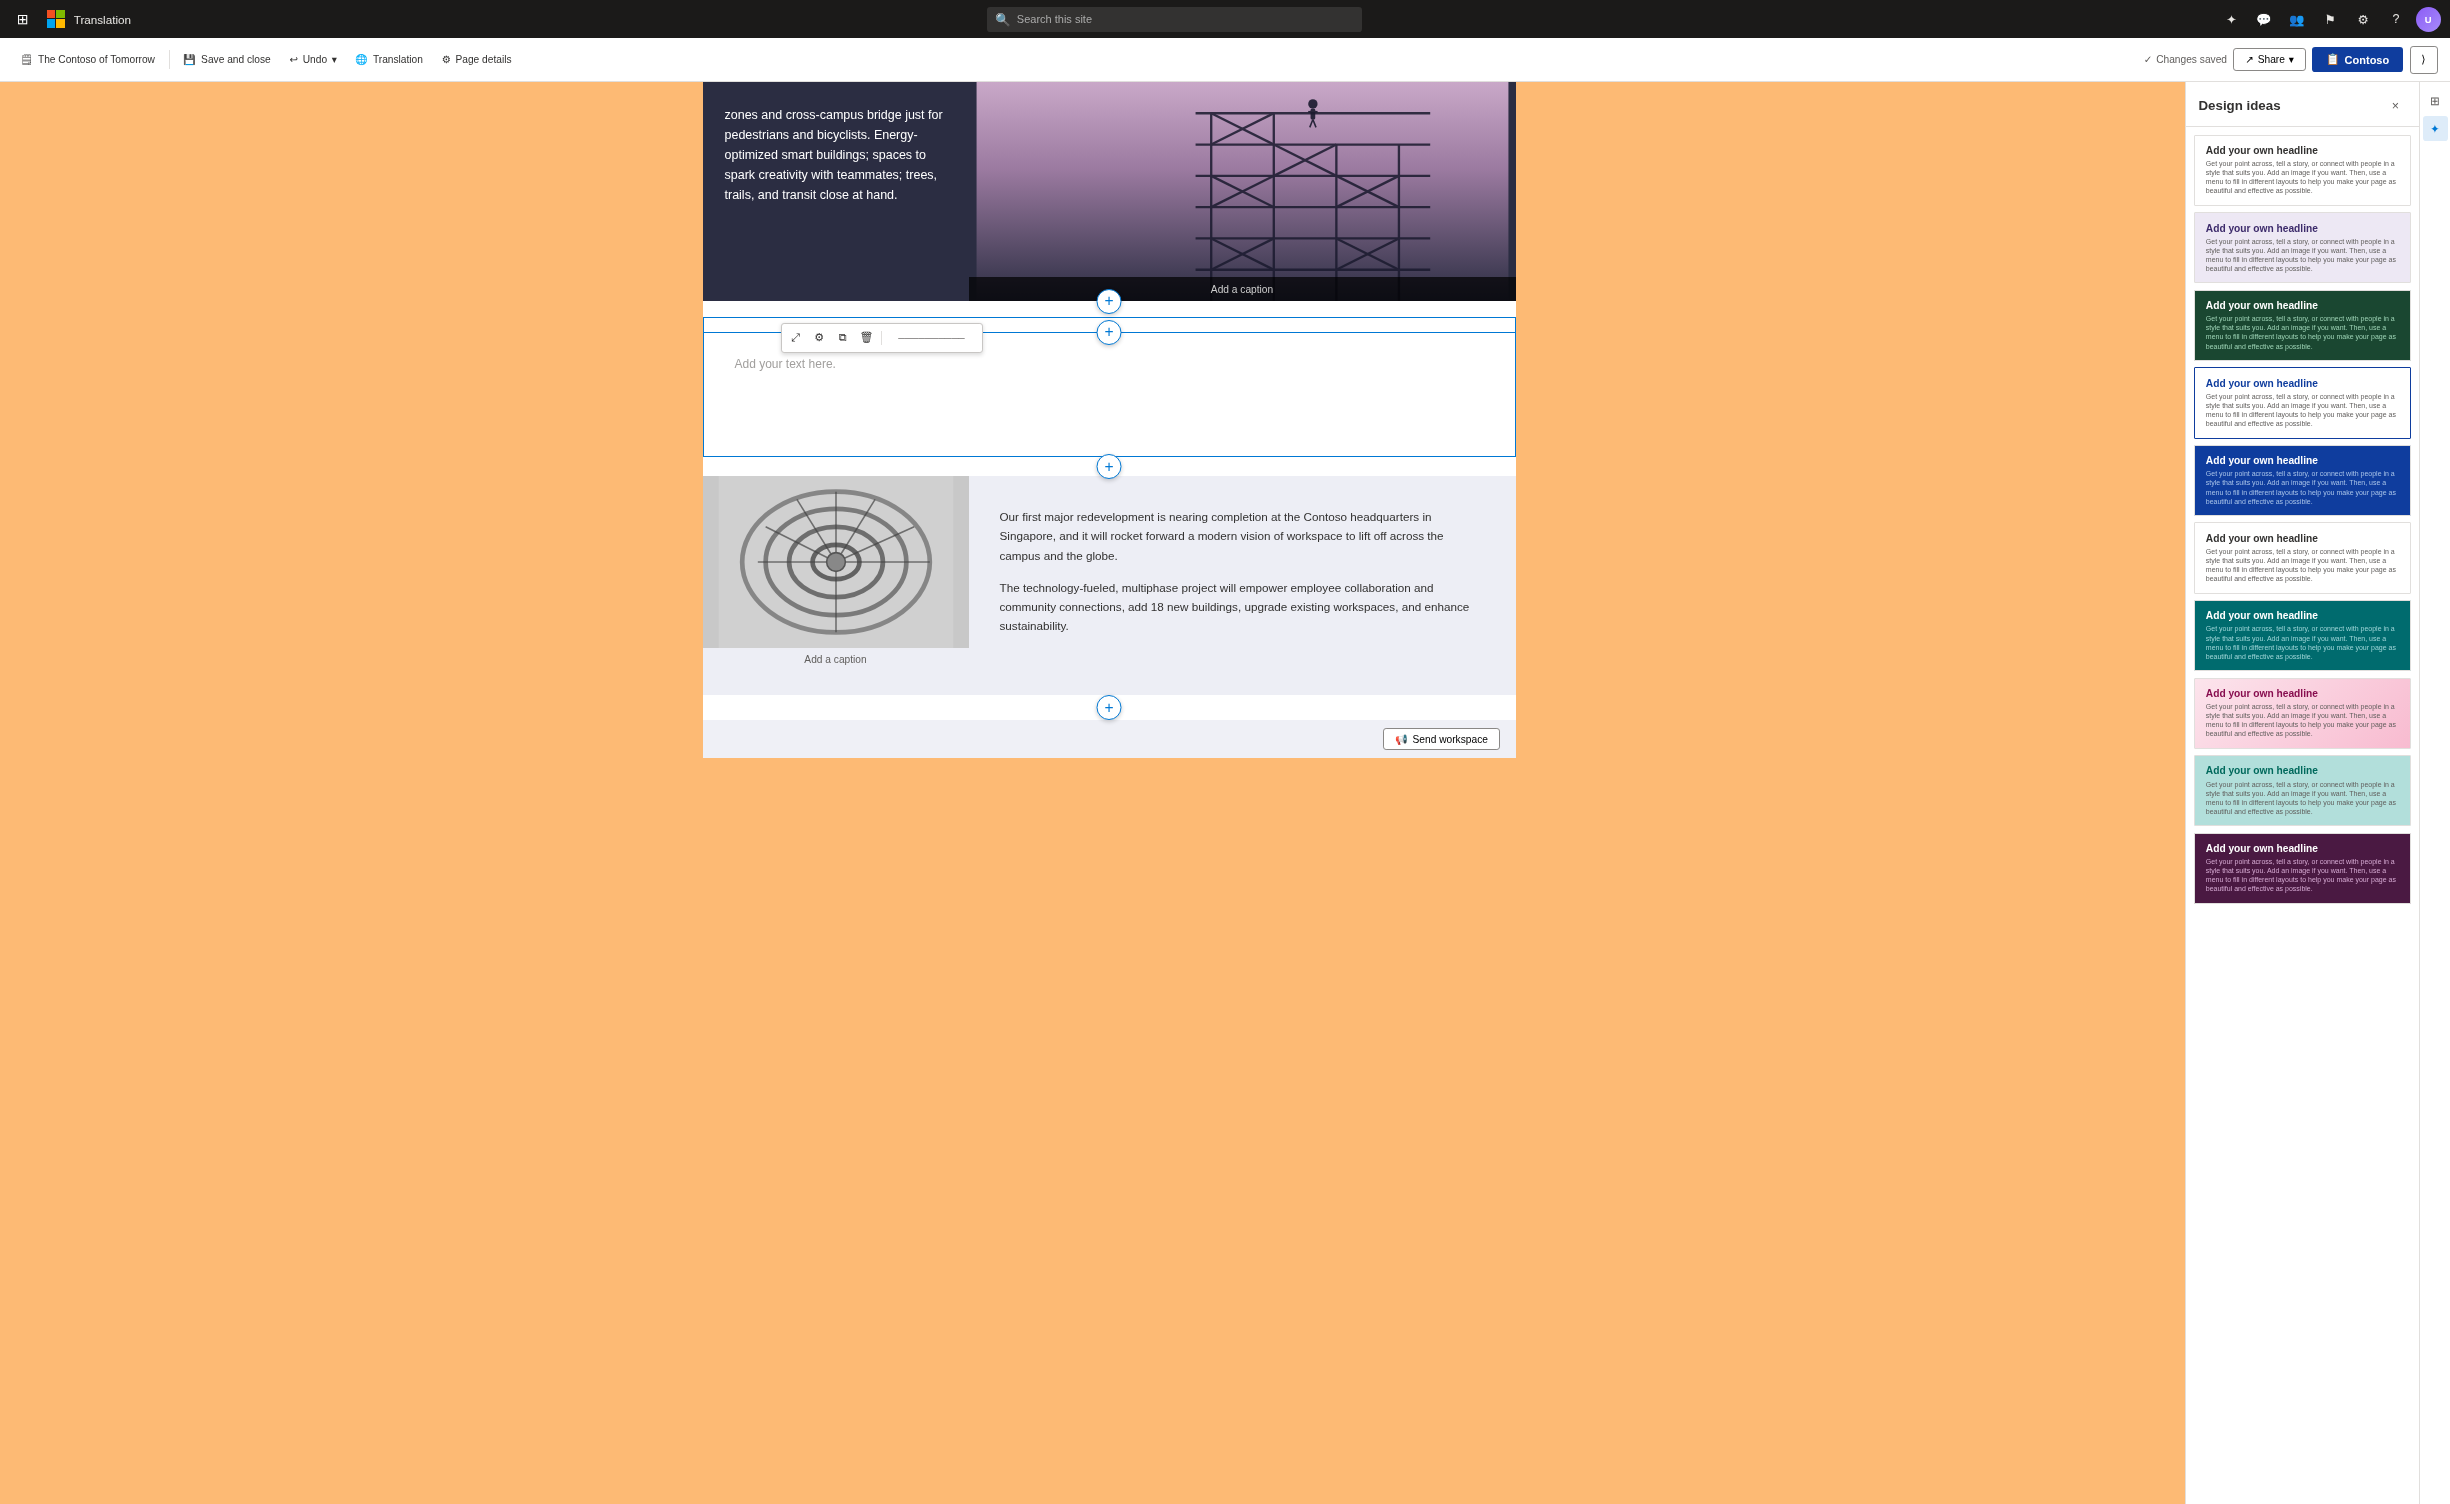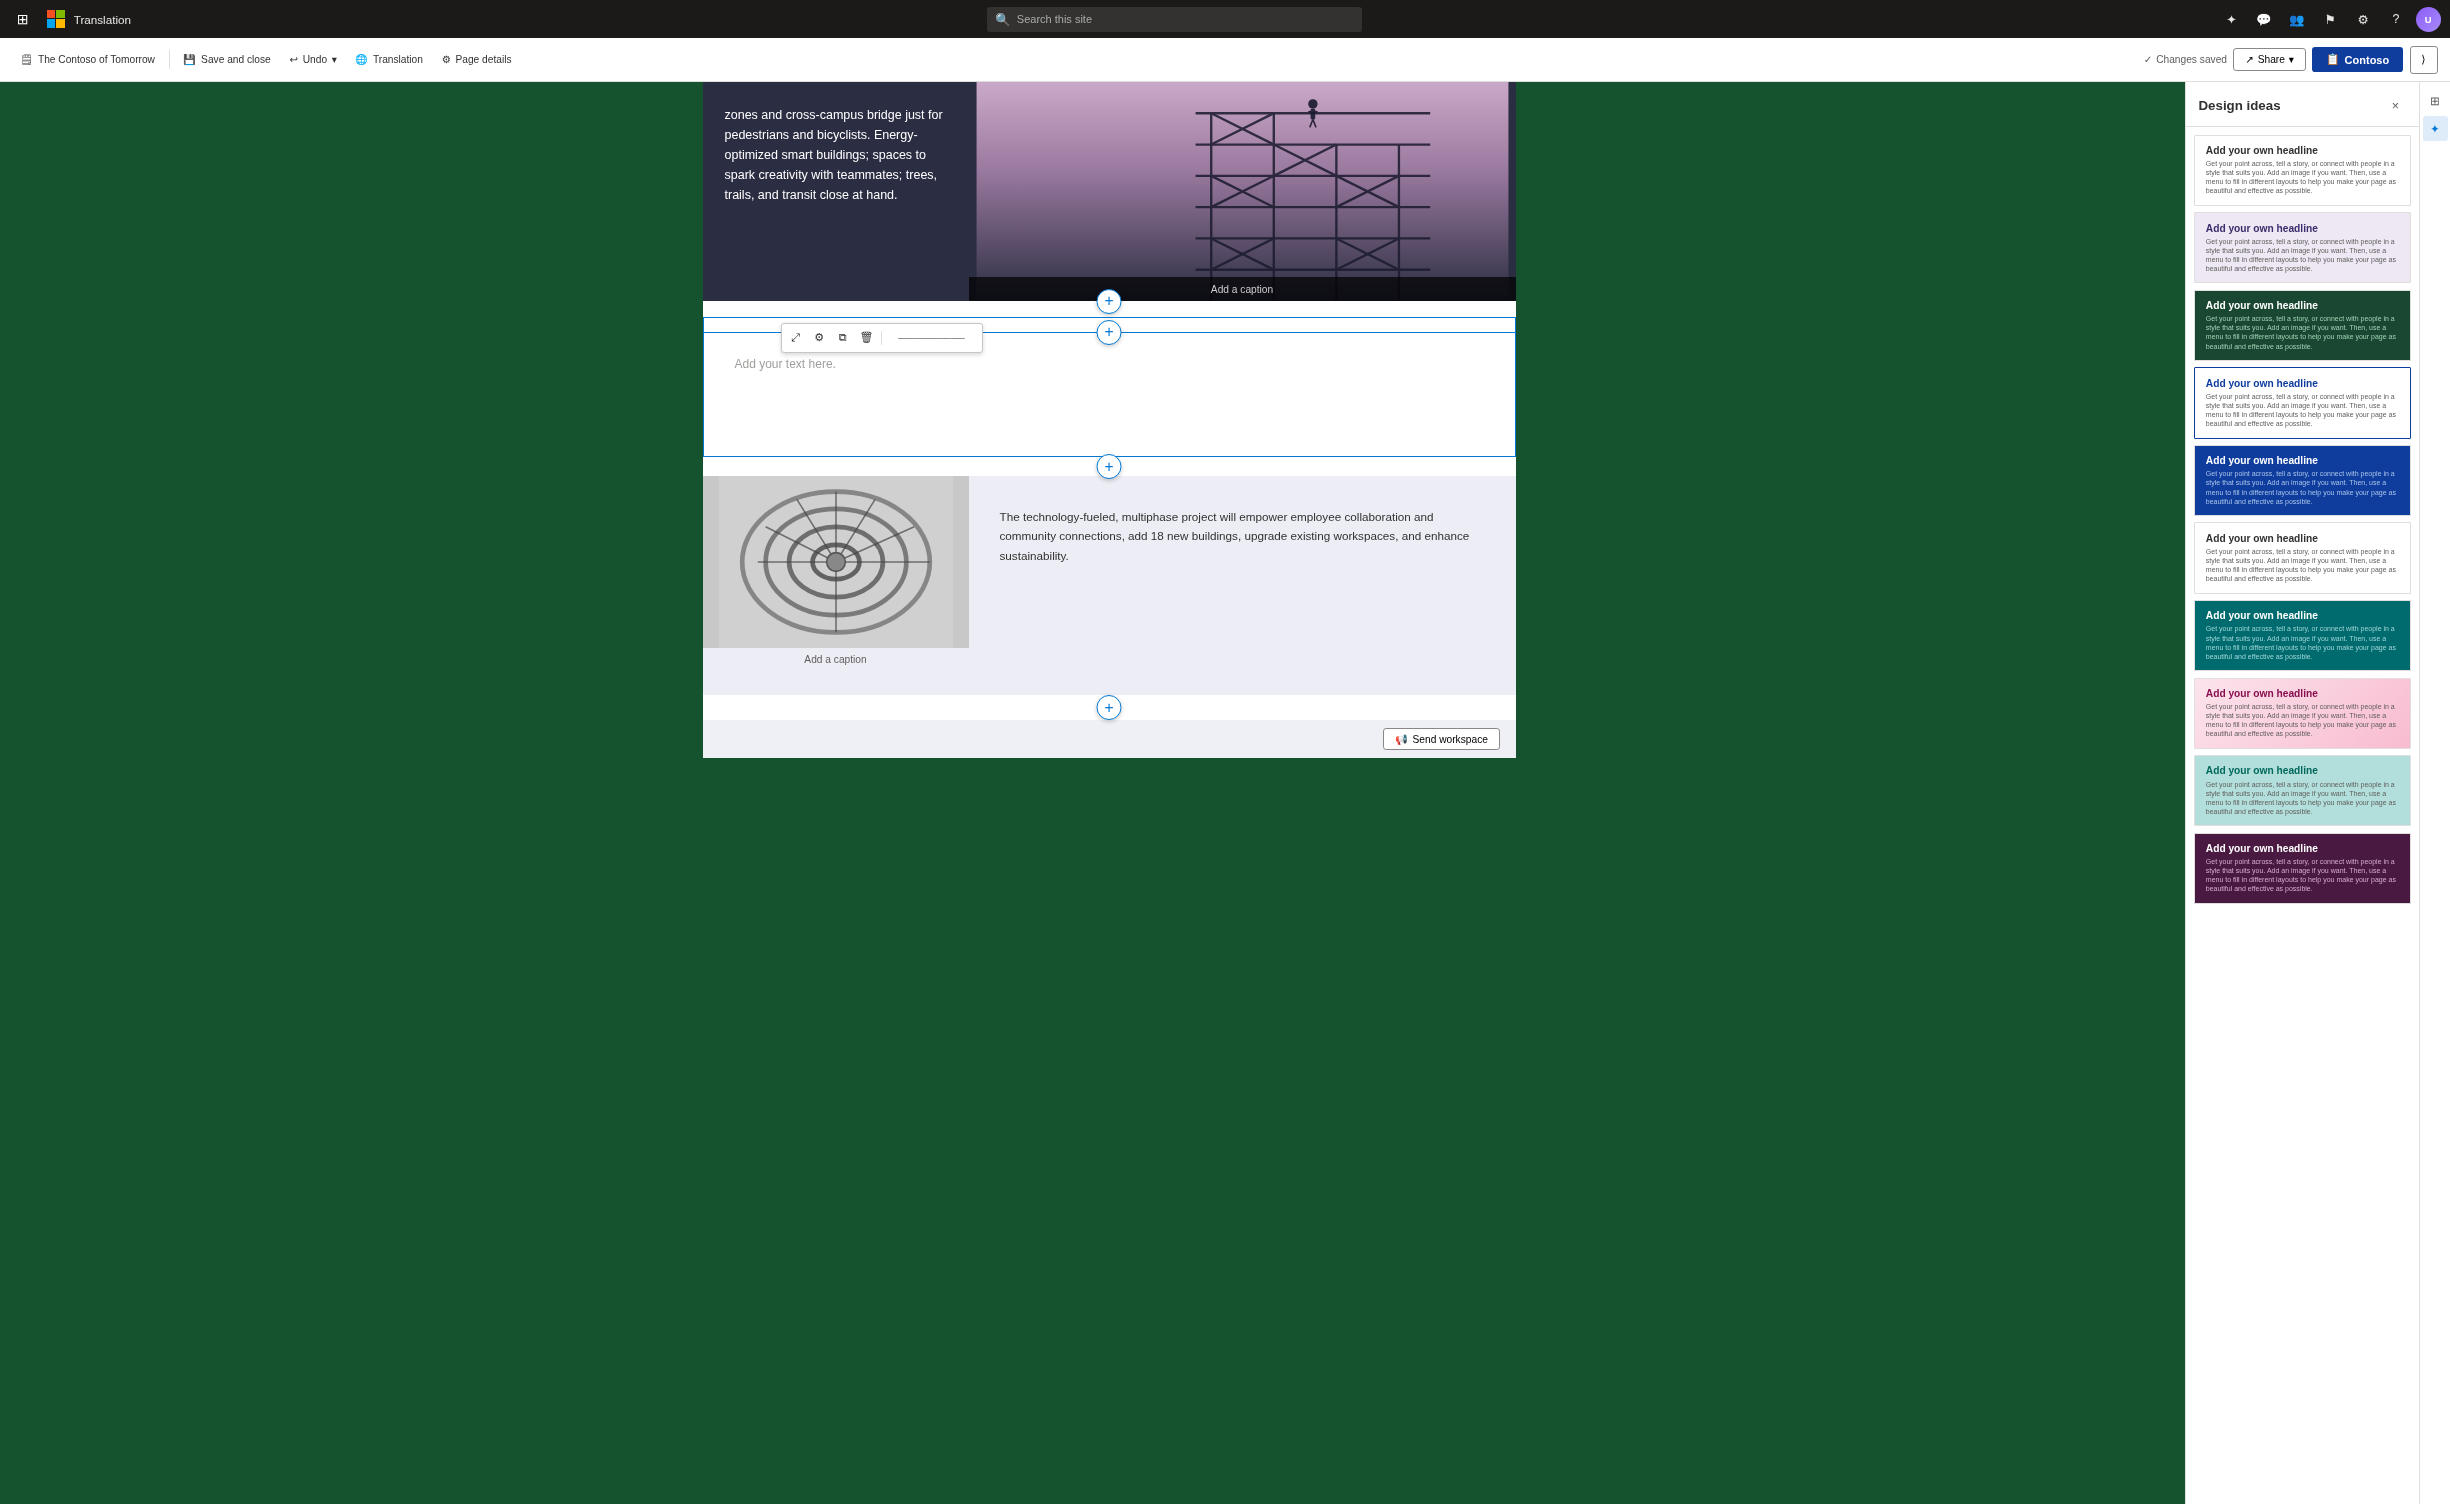--- a/index.html
+++ b/index.html
@@ -142,21 +142,21 @@
     
     .main-layout {
       display: flex;
       height: calc(100vh - 81px);
     }
 
     
     .content-area {
       flex: 1;
       overflow-y: auto;
-      background: #14532d;
+      background: #fdba74;
       position: relative;
       padding-left: 33px;
     }
 
     
     .page-content {
       background: white;
       max-width: 813px;
       margin: 0 auto;
       position: relative;
@@ -596,20 +596,21 @@
                 <line x1="60" y1="65" x2="150" y2="110"></line>
                 <line x1="150" y1="200" x2="150" y2="110"></line>
               </g>
 
               <circle cx="150" cy="110" r="12" fill="#888" stroke="#555" stroke-width="2"></circle>
             </svg>
           </div>
           <div class="caption-bottom">Add a caption</div>
         </div>
         <div class="bottom-text-area">
+          <p>Our first major redevelopment is nearing completion at the Contoso headquarters in Singapore, and it will rocket forward a modern vision of workspace to lift off across the campus and the globe.</p>
           <p>The technology-fueled, multiphase project will empower employee collaboration and community connections, add 18 new buildings, upgrade existing workspaces, and enhance sustainability.</p>
         </div>
       </div>
 
       <div style="position:relative; height:25px;">
         <button class="add-section-btn" style="top:0px;">+</button>
       </div>
 
       <div class="send-feedback-bar">
         <button class="feedback-btn">

